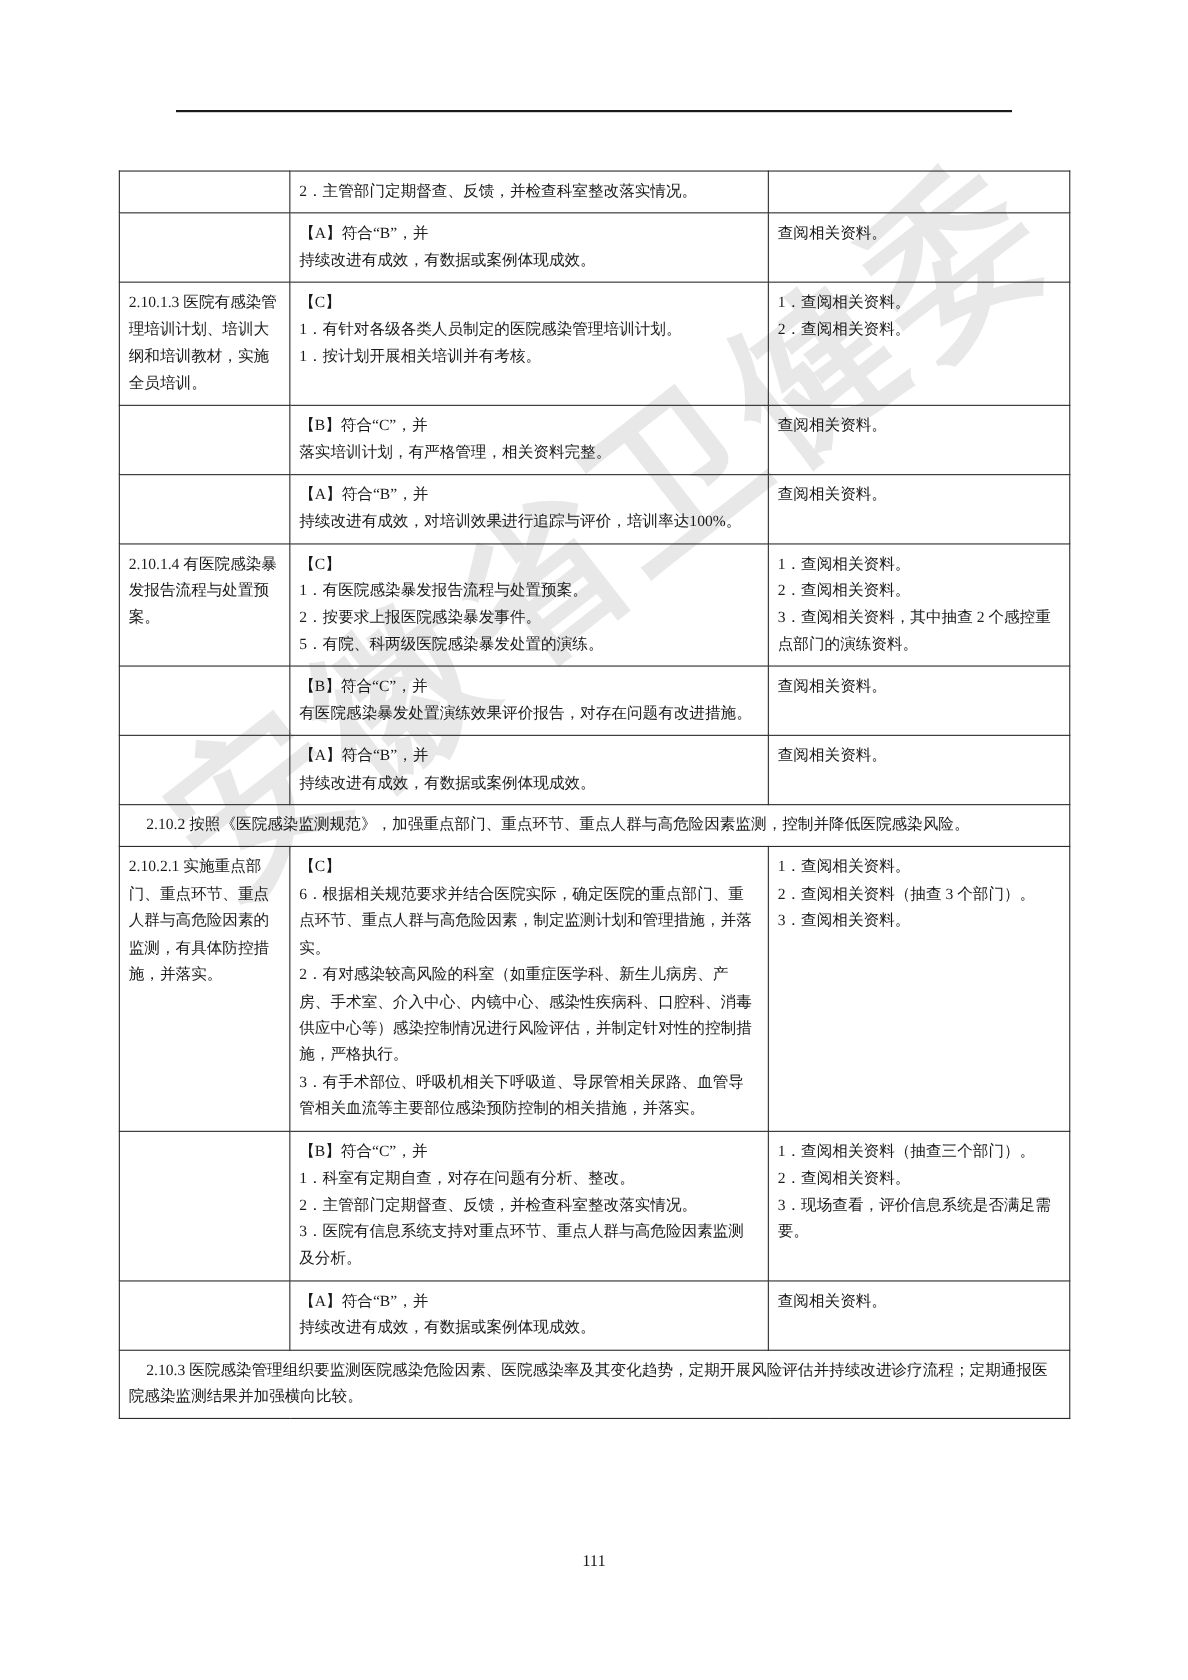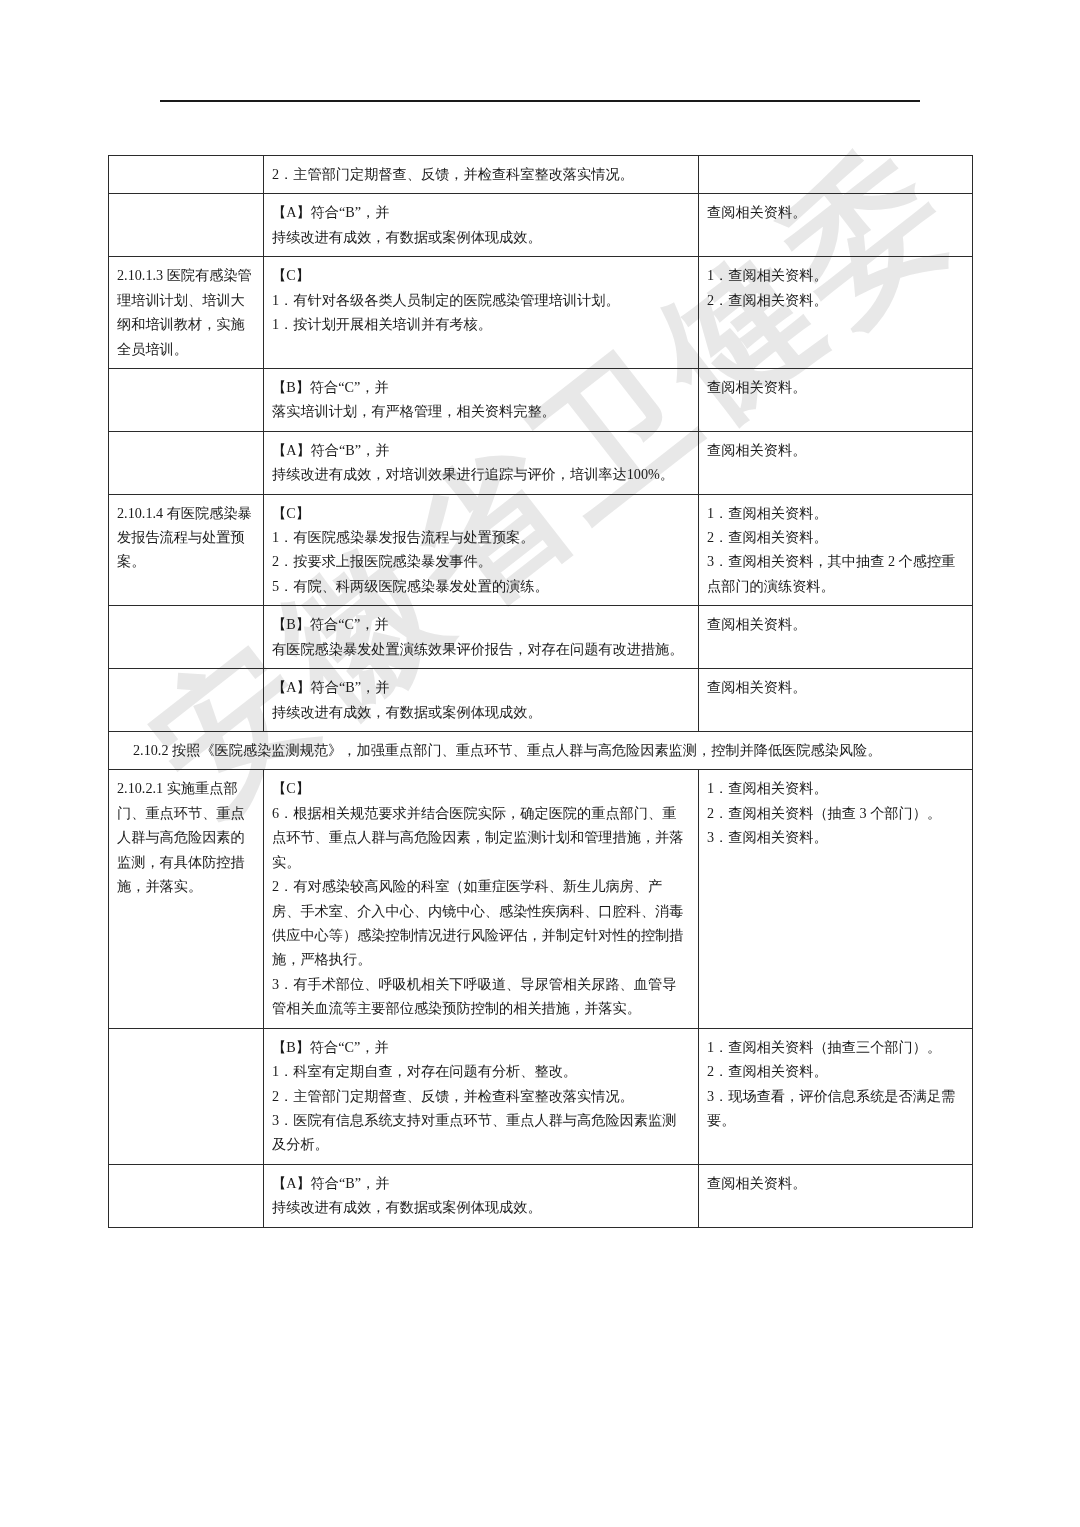--- a/index.html
+++ b/index.html
@@ -332,19 +332,27 @@
               <p>持续改进有成效，有数据或案例体现成效。</p>
             </div>
           </td>
           <td>
             <div class="cell">
                 <p>查阅相关资料。</p>
               </div>
           </td>
         </tr>
 
+        <tr class="wide-row">
+          <td colspan="3">
+            <div class="cell">
+                <p>2.10.3 医院感染管理组织要监测医院感染危险因素、医院感染率及其变化趋势，定期开展风险评估并持续改进诊疗流程；定期通报医院感染监测结果并加强横向比较。</p>
+              </div>
+          </td>
+        </tr>
 
 
       </tbody>
     </table>
   </div>
 
+  <div class="pageno">111</div>
 </div>
 
 </body></html>

